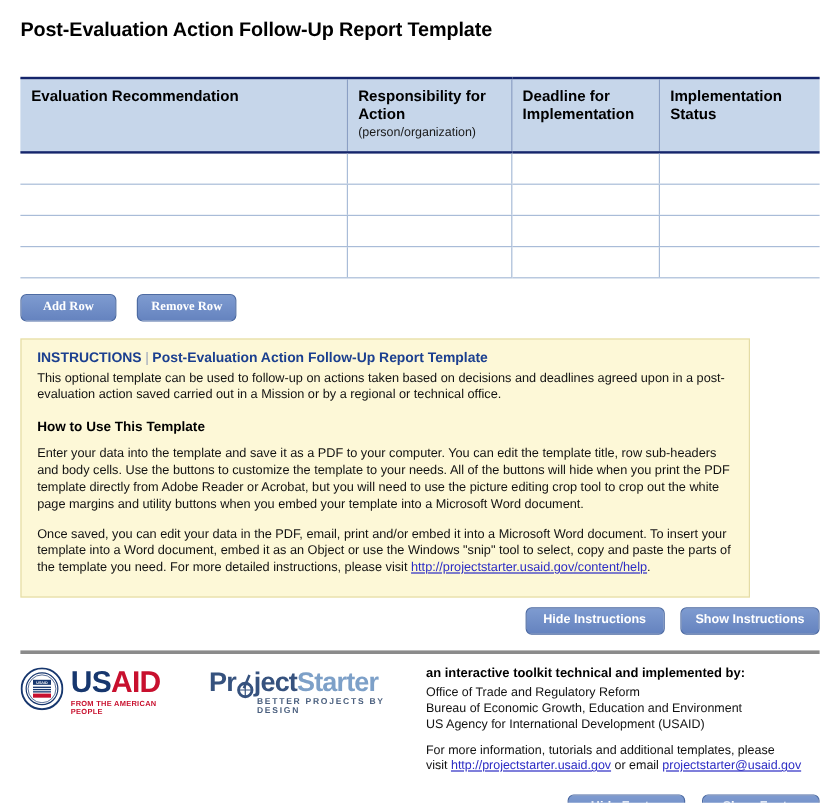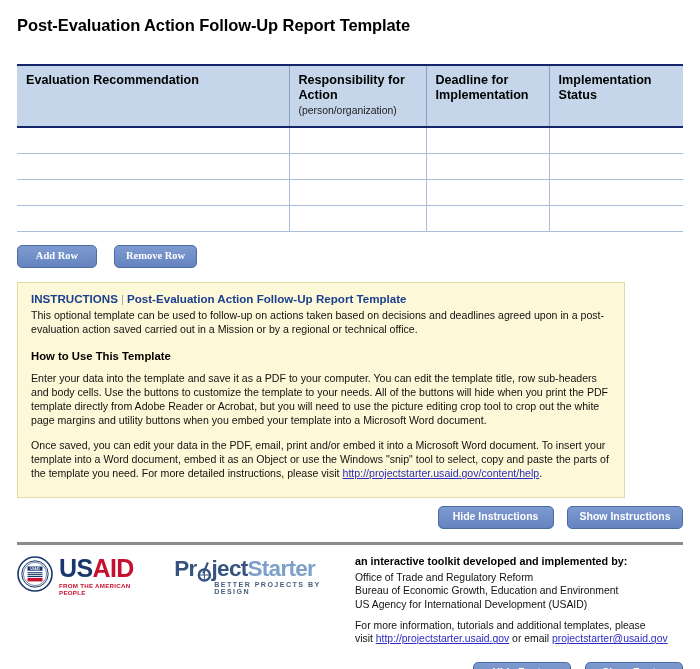--- a/index.html
+++ b/index.html
@@ -348,21 +348,21 @@
                 <line x1="1.8" y1="14" x2="13" y2="14" stroke="#36527e" stroke-width="1"></line>
                 <line x1="7.4" y1="8.4" x2="7.4" y2="19.6" stroke="#36527e" stroke-width="1"></line>
                 <line x1="10.9" y1="1.5" x2="6.2" y2="12.5" stroke="#36527e" stroke-width="2.1"></line>
               </svg></span><span class="ps-project">ject</span><span class="ps-starter">Starter</span></div>
         <div class="ps-tag">BETTER PROJECTS BY DESIGN</div>
       </div>
 
     </div>
 
     <div class="footer-text">
-      <div class="ft-head">an interactive toolkit developed and implemented by:</div>
+      <div class="ft-head">an interactive toolkit technical and implemented by:</div>
       <div class="ft-line">Office of Trade and Regulatory Reform</div>
       <div class="ft-line">Bureau of Economic Growth, Education and Environment</div>
       <div class="ft-line">US Agency for International Development (USAID)</div>
       <div class="ft-gap"></div>
       <div class="ft-line">For more information, tutorials and additional templates, please</div>
       <div class="ft-line"><span>visit </span><a class="link" href="#">http://projectstarter.usaid.gov</a><span> or email </span><a class="link" href="#">projectstarter@usaid.gov</a></div>
     </div>
   </div>
 
   <div class="footer-btns">

